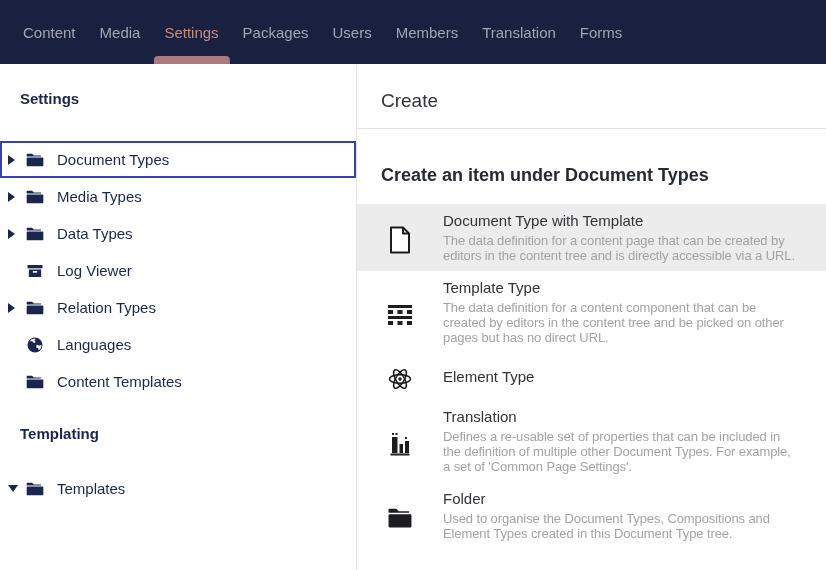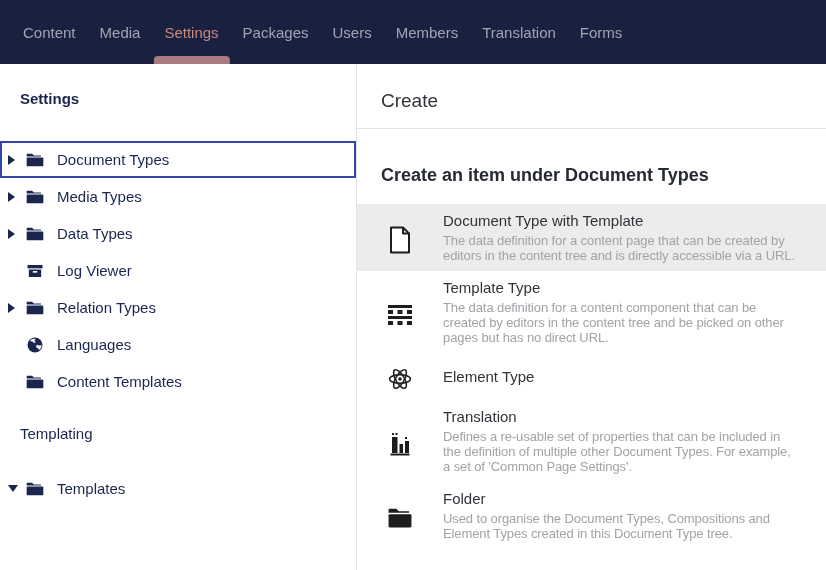--- a/index.html
+++ b/index.html
@@ -35,21 +35,21 @@
   .tree{margin:0;padding:0;list-style:none;}
   .tree-row{
     display:flex;align-items:center;height:37px;box-sizing:border-box;
     padding-left:8px;cursor:pointer;color:#1b264f;font-size:15px;
   }
   .tree-row.selected{border:2px solid #3644a8;padding-left:6px;}
   .caret-box{width:17px;flex:none;display:flex;align-items:center;}
   .tree-icon{width:20px;height:20px;flex:none;margin-right:12px;display:flex;align-items:center;justify-content:center;}
   .tree-icon svg{display:block;}
   .side-title2{
-    margin:26px 0 0 20px;font-size:15px;font-weight:normal;color:#1b264f;line-height:15px;
+    margin:26px 0 0 20px;font-size:15px;font-weight:bold;color:#1b264f;line-height:15px;
   }
   .tree2{margin-top:29px;}
   
   .panel{flex:1;display:flex;flex-direction:column;min-width:0;background:#fff;}
   .panel-header{
     padding:26px 0 16px 24px;font-size:19px;color:#303338;
     border-bottom:1px solid #e4e4e4;
   }
   .panel-body{padding-left:24px;}
   .panel-subtitle{

